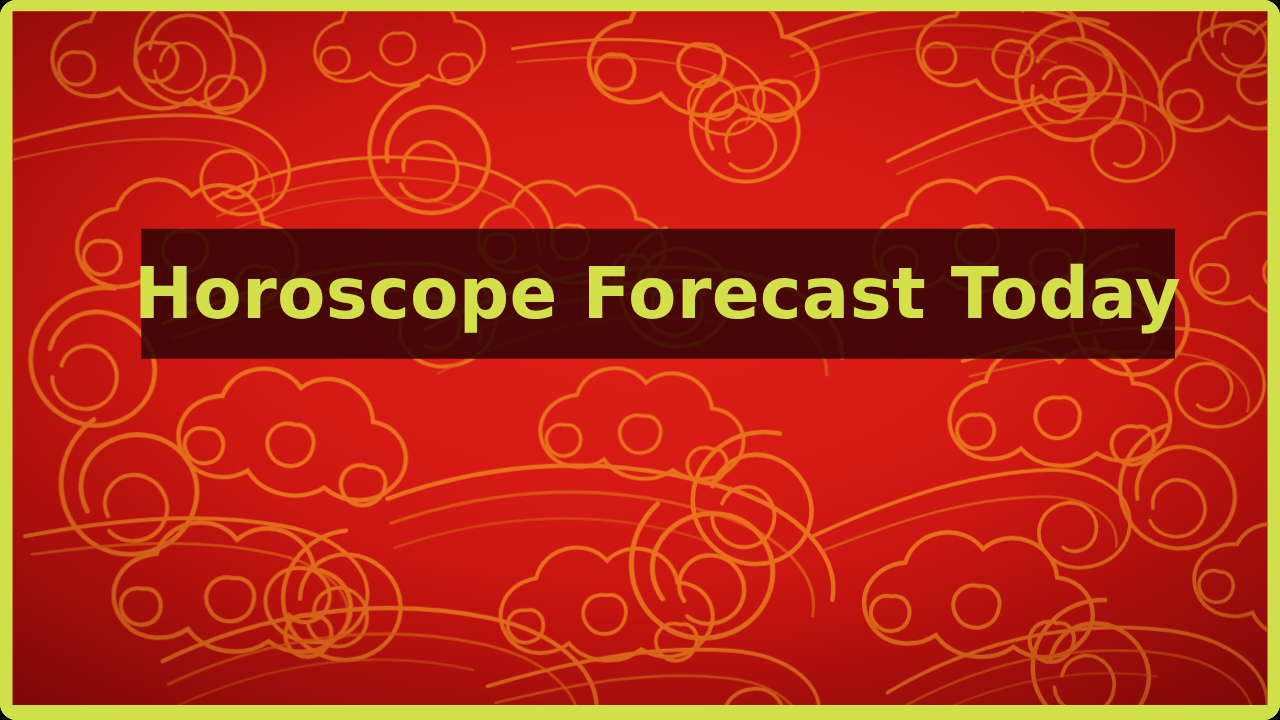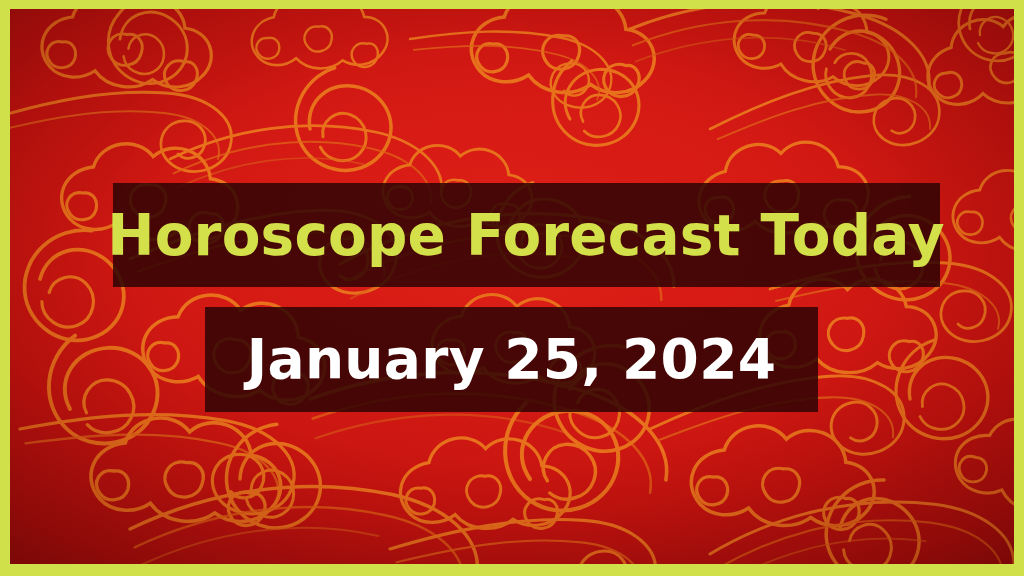--- a/index.html
+++ b/index.html
@@ -8,20 +8,21 @@
     background: #000;
   }
   #card {
     position: relative;
     width: 1024px;
     height: 576px;
     overflow: hidden;
     font-family: "DejaVu Sans", "Liberation Sans", sans-serif;
     background: #cfe04a;
     box-sizing: border-box;
+    border-radius: 13px;
   }
   
   #border-frame {
     position: absolute;
     inset: 0;
     background: #cfe04a;
     z-index: 0;
   }
   
   #backdrop {
@@ -187,17 +188,14 @@
       </g>
     </svg>
 
     <div id="vignette"></div>
   </div>
 
   <div class="band" id="title-band">
     <span id="title-text">Horoscope Forecast Today</span>
   </div>
 
-  <div class="band" id="date-band">
-    <span id="date-text">January 25, 2024</span>
-  </div>
 
 </div>
 
 </body></html>

